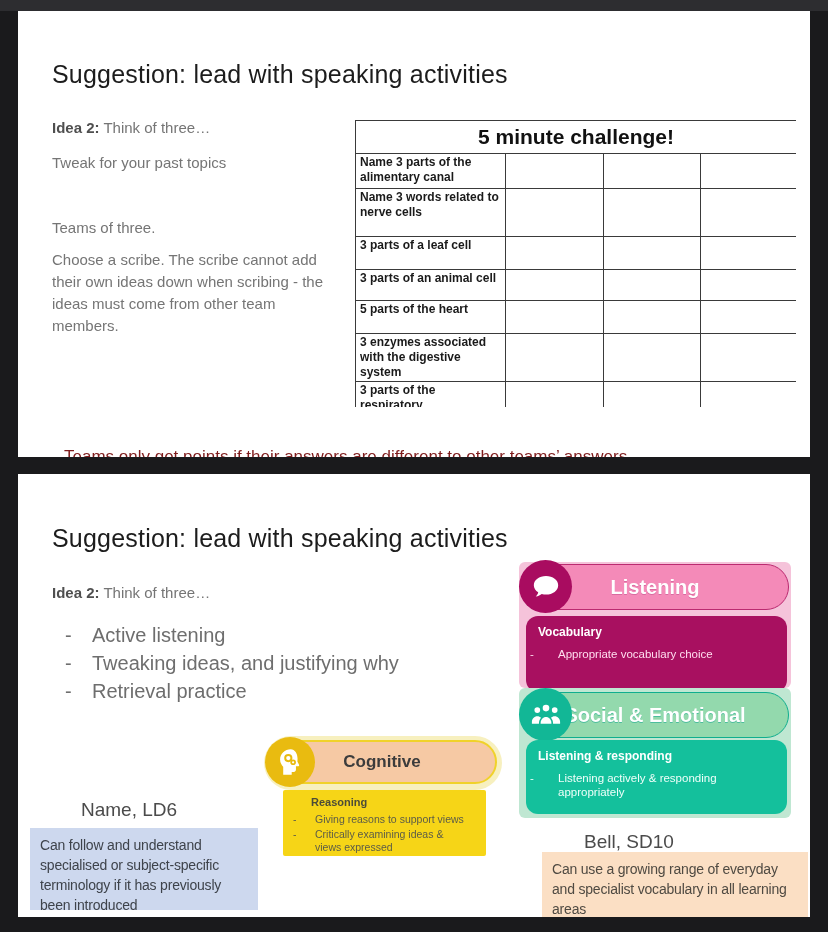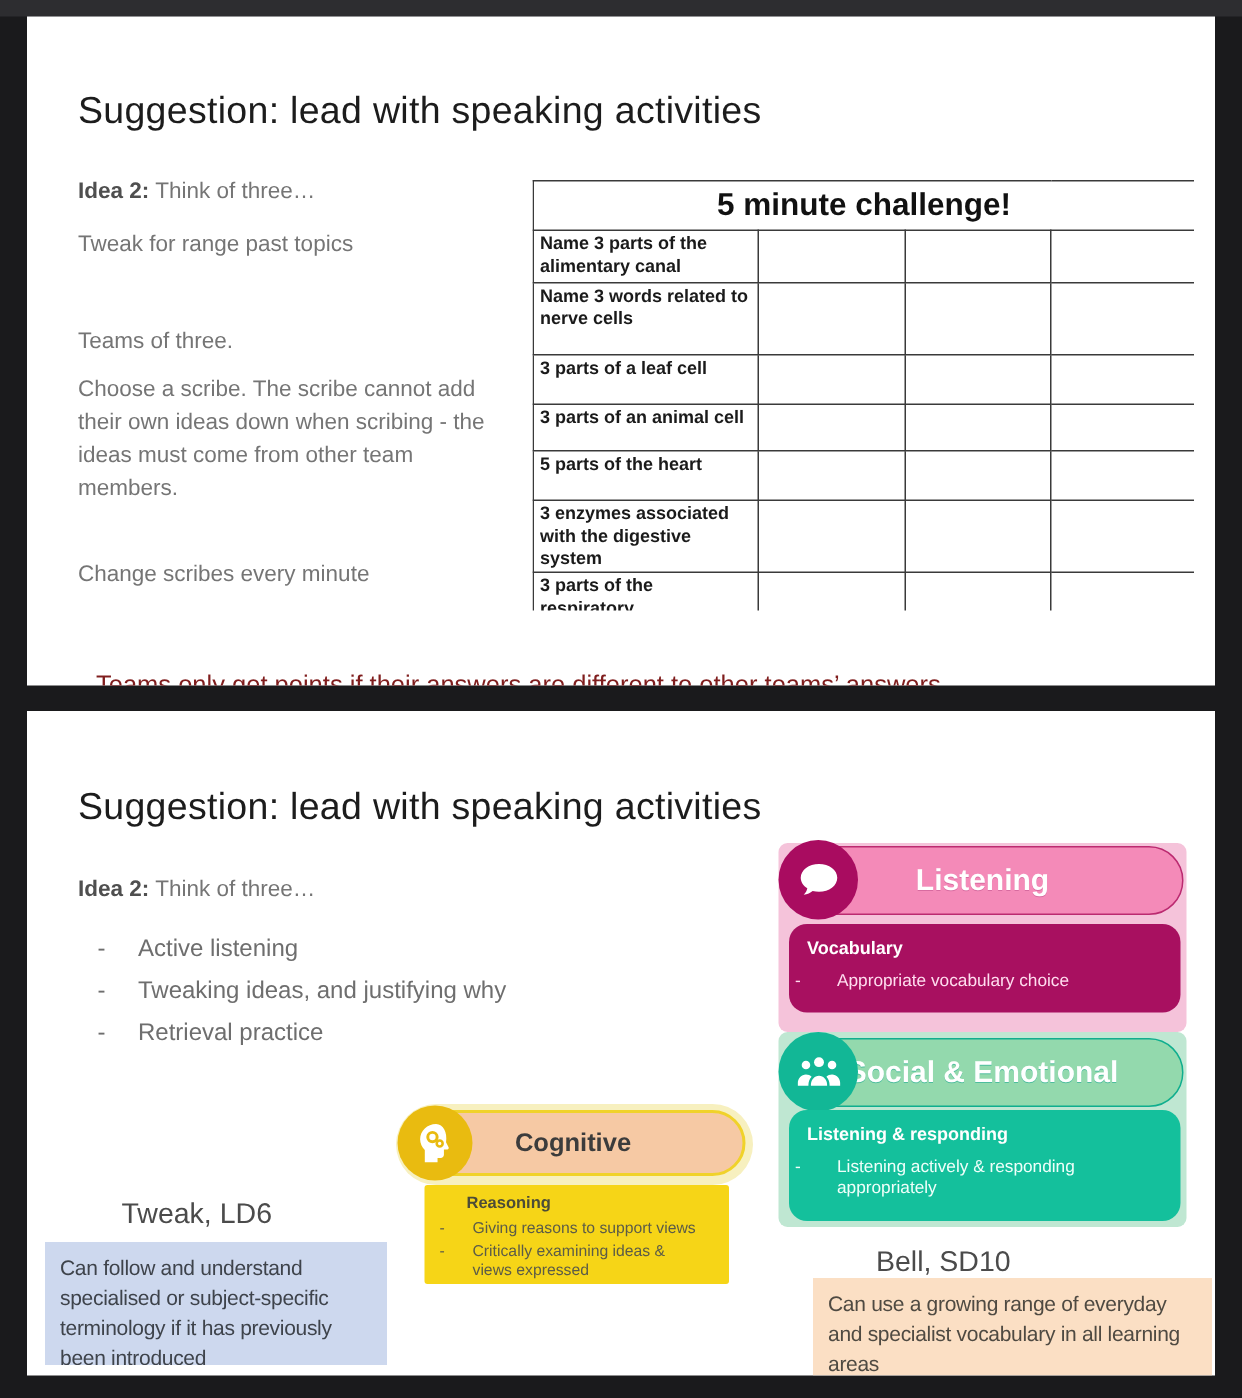--- a/index.html
+++ b/index.html
@@ -34,40 +34,40 @@
   
   .challenge-table-wrap { position:absolute; left:337px; top:109px; width:441px; height:287px; overflow:hidden; }
   table.challenge { border-collapse:collapse; table-layout:fixed; width:441px; }
   table.challenge td, table.challenge th { border:1px solid #3a3a3a; padding:1px 4px; vertical-align:top; }
   table.challenge th { font-size:21px; font-weight:700; color:#111; text-align:center; height:33px; vertical-align:middle; }
   table.challenge td.label { font-size:12px; font-weight:700; color:#1a1a1a; line-height:15px; }
   .c1{width:150px;} .c2{width:98px;} .c3{width:97px;} .c4{width:96px;}
   tr.h37 td{height:35px;} tr.h50 td{height:48px;} tr.h35 td{height:33px;} tr.h33 td{height:31px;} tr.h30 td{height:30px;margin-left:23px;}
 
   
-  .bullet-row { position:absolute; left:47px; font-size:16px; color:#6e6e6e; }
+  .bullet-row { position:absolute; left:47px; font-size:20px; color:#6e6e6e; }
   .bullet-row::before { content:"-"; display:inline-block; width:27px; color:#6e6e6e; }
   .b0{top:150px;} .b1{top:178px;} .b2{top:206px;}
 
   
   .panel { position:absolute; border-radius:6px; }
   .pill { position:absolute; border-radius:23px; display:flex; align-items:center; justify-content:center; }
   .pill-label { font-weight:700; font-size:20px; }
   .badge-circle { position:absolute; border-radius:50%; display:flex; align-items:center; justify-content:center; }
   .info-box { position:absolute; border-radius:12px; }
   .info-heading { font-weight:700; font-size:12px; padding:9px 12px 0 12px; }
   .info-bullet { display:flex; font-size:11.5px; margin-top:8px; padding-left:4px; line-height:14px; }
   .info-bullet::before { content:"-"; width:28px; flex:0 0 28px; }
 
   
   .ling-panel { left:501px; top:88px; width:272px; height:126px; background:#f5c3da; }
   .ling-pill { left:503px; top:90px; width:268px; height:46px; background:#f48ab8; border:1.5px solid #bb2a70; }
   .ling-pill .pill-label { color:#ffffff; text-shadow:0 1px 0 #d86ba0; }
   .ling-circle { left:501px; top:86px; width:53px; height:53px; background:#a90c60; }
-  .ling-box { left:508px; top:142px; width:261px; height:59px; background:#a81060; }
+  .ling-box { left:508px; top:142px; width:261px; height:76px; background:#a81060; }
   .ling-box .info-heading { color:#ffffff; }
   .ling-box .info-bullet { color:#ffddef; }
 
   
   .soc-panel { left:501px; top:214px; width:272px; height:130px; background:#bfe7d2; }
   .soc-pill { left:503px; top:218px; width:268px; height:46px; background:#93d9ad; border:1.5px solid #0fae8e; }
   .soc-pill .pill-label { color:#ffffff; text-shadow:0 1px 0 #4dbd9d; }
   .soc-circle { left:501px; top:214px; width:53px; height:53px; background:#12b796; }
   .soc-box { left:508px; top:266px; width:261px; height:74px; background:#14c09c; }
   .soc-box .info-heading { color:#ffffff; }
@@ -100,24 +100,23 @@
 
 <div class="top-strip"></div>
 
 <div class="slide" id="slide1">
   <div class="slide-title">Suggestion: lead with speaking activities</div>
 
   <div class="idea-line">
     <span class="idea-label">Idea 2:</span><span> Think of three…</span>
   </div>
 
-  <div class="s1-text s1-tweak">Tweak for range past topics</div>
+  <div class="s1-text s1-tweak">Tweak for your past topics</div>
   <div class="s1-text s1-teams">Teams of three.</div>
   <div class="s1-text s1-para">Choose a scribe. The scribe cannot add their own ideas down when scribing - the ideas must come from other team members.</div>
-  <div class="s1-text s1-change">Change scribes every minute</div>
 
   <div class="challenge-table-wrap">
     <table class="challenge">
       <colgroup>
           <col class="c1">
           <col class="c2">
           <col class="c3">
           <col class="c4">
         </colgroup>
       <tbody>
@@ -235,18 +234,18 @@
   <div class="info-box cog-box">
     <div class="info-heading">Reasoning</div>
     <div class="info-bullet">
         <span class="bullet-text">Giving reasons to support views</span>
       </div>
     <div class="info-bullet">
         <span class="bullet-text">Critically examining ideas &amp; views expressed</span>
       </div>
   </div>
 
-  <div class="bell-title bell-ld6-title">Tweak, LD6</div>
+  <div class="bell-title bell-ld6-title">Name, LD6</div>
   <div class="bell-box bell-ld6-box">Can follow and understand specialised or subject-specific terminology if it has previously been introduced</div>
 
   <div class="bell-title bell-sd10-title">Bell, SD10</div>
   <div class="bell-box bell-sd10-box">Can use a growing range of everyday and specialist vocabulary in all learning areas</div>
 </div>
 
 </body></html>

